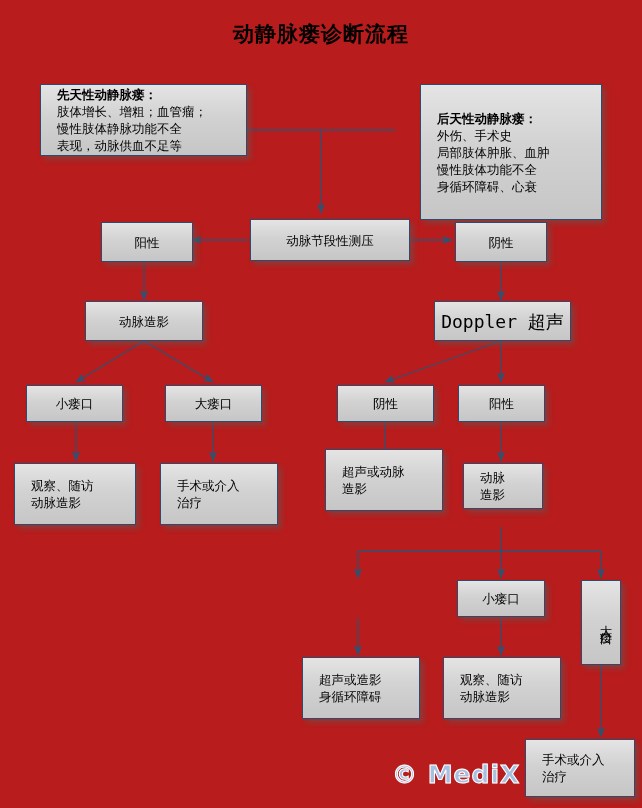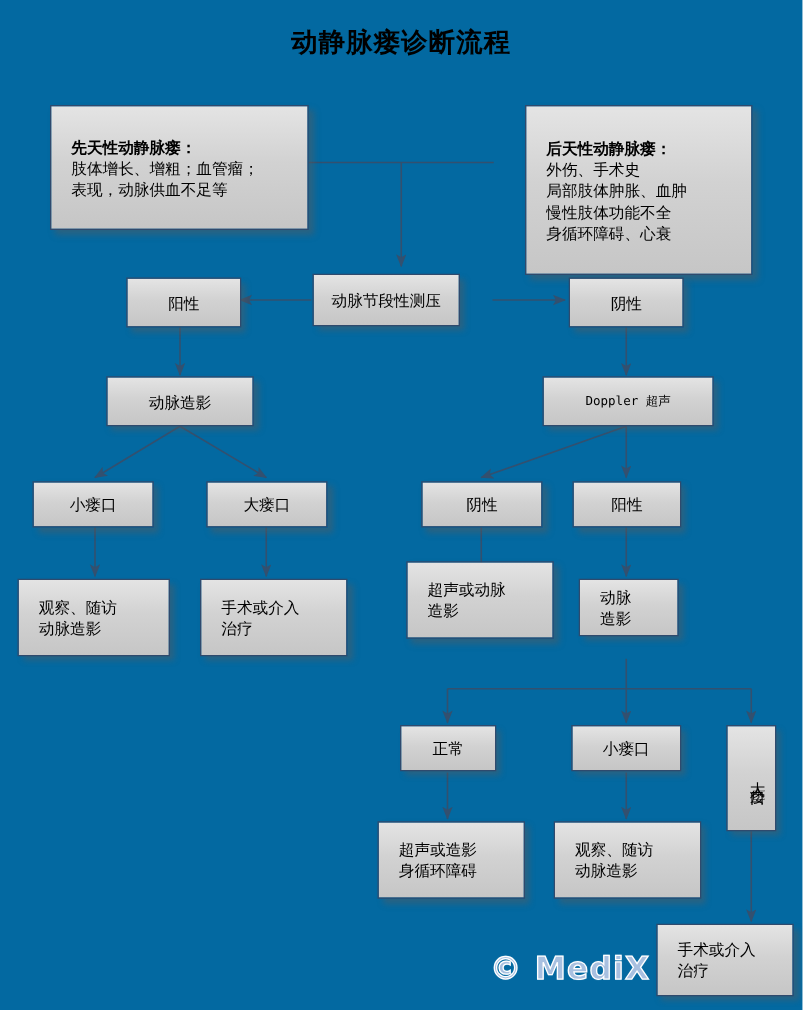--- a/index.html
+++ b/index.html
@@ -4,21 +4,21 @@
 <style>
   html, body {
     margin: 0;
     padding: 0;
     background: #ffffff;
   }
   #canvas {
     position: relative;
     width: 642px;
     height: 808px;
-    background: #0369a1;
+    background: #b91c1c;
     font-family: "DejaVu Sans", "Liberation Sans", sans-serif;
     overflow: hidden;
   }
   #title {
     position: absolute;
     left: 0;
     top: 20px;
     width: 642px;
     text-align: center;
     font-family: "DejaVu Serif", "Liberation Serif", serif;
@@ -53,21 +53,21 @@
     font-weight: bold;
     display: block;
   }
   .node .ln { display: block; white-space: nowrap; }
   .node.vertical {
     writing-mode: vertical-rl;
     text-orientation: upright;
     letter-spacing: 5px;
     line-height: 20px;
   }
-  .node.mono { font-family: "DejaVu Sans Mono", "Liberation Mono", monospace; font-size: 10px; }
+  .node.mono { font-family: "DejaVu Sans Mono", "Liberation Mono", monospace; font-size: 18px; }
   svg#wires {
     position: absolute;
     left: 0; top: 0;
     width: 642px;
     height: 808px;
     pointer-events: none;
   }
   #watermark {
     position: absolute;
     left: 392px;
@@ -128,39 +128,40 @@
       <path d="M601,551 L601,578" marker-end="url(#arrow)"></path>
 
       <path d="M358,618 L358,655" marker-end="url(#arrow)"></path>
 
       <path d="M501,618 L501,655" marker-end="url(#arrow)"></path>
 
       <path d="M601,665 L601,737" marker-end="url(#arrow)"></path>
     </g>
   </svg>
 
-  <div class="node left-align" style="left:40px; top:84px; width:207px; height:100px;">
+  <div class="node left-align" style="left:40px; top:84px; width:207px; height:72px;">
     <div class="inner">
       <span class="hd">先天性动静脉瘘：</span>
       <span class="ln">肢体增长、增粗；血管瘤；</span>
+      <span class="ln">慢性肢体静脉功能不全</span>
       <span class="ln">表现，动脉供血不足等</span>
     </div>
   </div>
 
   <div class="node left-align" style="left:420px; top:84px; width:182px; height:136px;">
     <div class="inner">
       <span class="hd">后天性动静脉瘘：</span>
       <span class="ln">外伤、手术史</span>
       <span class="ln">局部肢体肿胀、血肿</span>
       <span class="ln">慢性肢体功能不全</span>
       <span class="ln">身循环障碍、心衰</span>
     </div>
   </div>
 
-  <div class="node" style="left:250px; top:219px; width:118px; height:42px;">
+  <div class="node" style="left:250px; top:219px; width:160px; height:42px;">
     <span class="inner">动脉节段性测压</span>
   </div>
 
   <div class="node" style="left:101px; top:222px; width:92px; height:40px;">
     <span class="inner">阳性</span>
   </div>
 
   <div class="node" style="left:455px; top:222px; width:92px; height:40px;">
     <span class="inner">阴性</span>
   </div>
@@ -210,23 +211,20 @@
     </div>
   </div>
 
   <div class="node left-align" style="left:463px; top:463px; width:80px; height:46px;">
     <div class="inner">
       <span class="ln">动脉</span>
       <span class="ln">造影</span>
     </div>
   </div>
 
-  <div class="node" style="left:320px; top:580px; width:77px; height:37px;">
-    <span class="inner">正常</span>
-  </div>
 
   <div class="node" style="left:457px; top:580px; width:88px; height:37px;">
     <span class="inner">小瘘口</span>
   </div>
 
   <div class="node vertical" style="left:581px; top:580px; width:40px; height:85px;">
     <span class="inner">大瘘口</span>
   </div>
 
   <div class="node left-align" style="left:302px; top:657px; width:118px; height:62px;">

